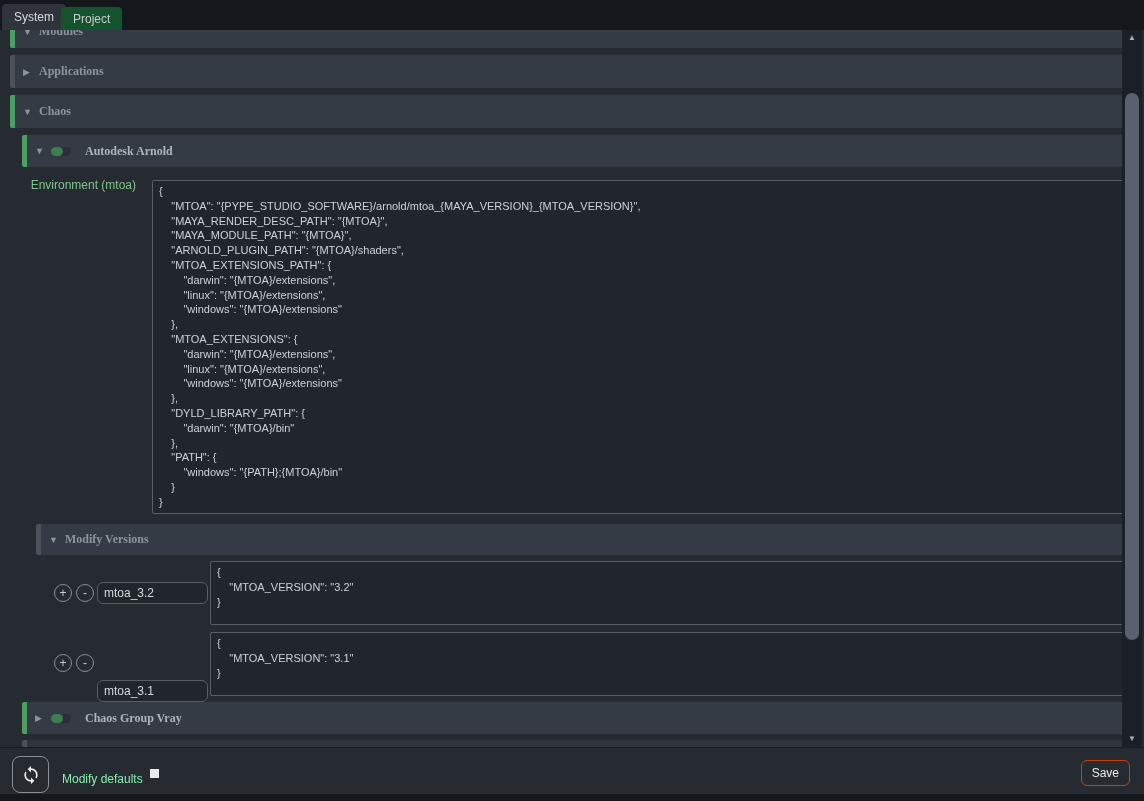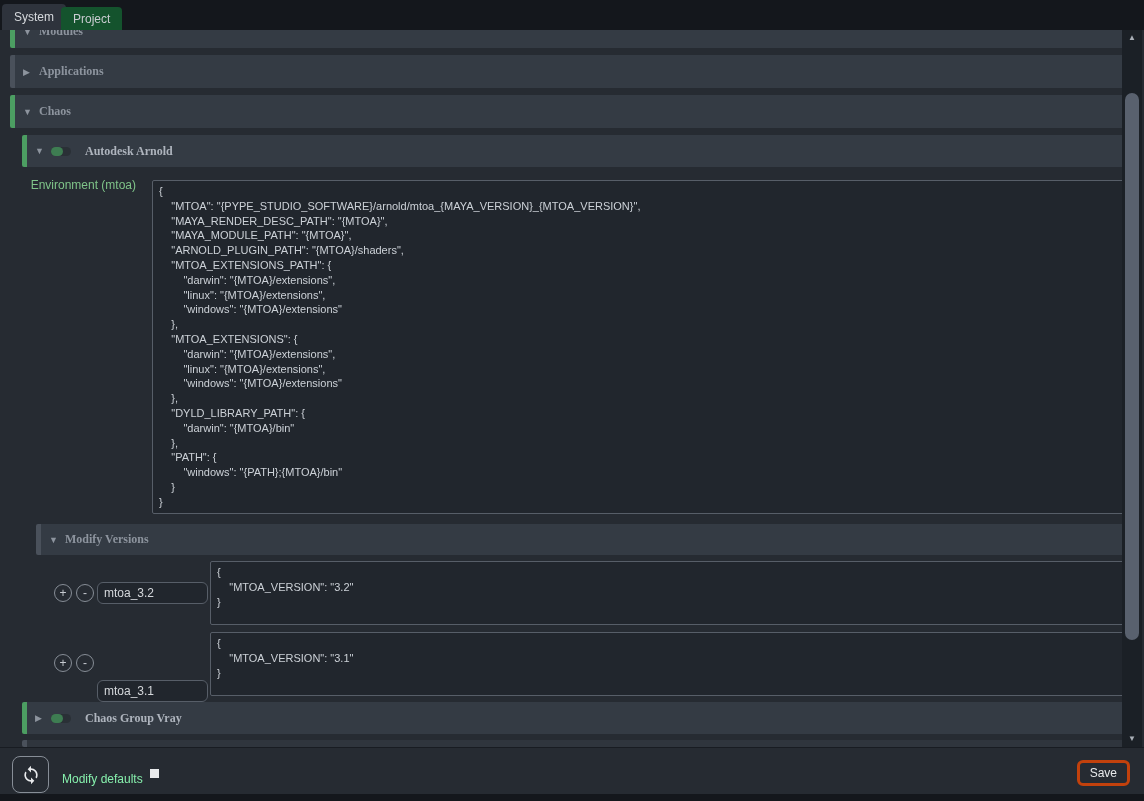--- a/index.html
+++ b/index.html
@@ -48,21 +48,21 @@
   
   .footer{position:absolute;left:0;top:747px;width:1144px;height:46px;background:#262b32;
           border-top:1px solid #181c22;z-index:25;}
   .bottomstrip{position:absolute;left:0;top:794px;width:1144px;height:7px;background:#14171c;z-index:25;}
   .refreshbtn{position:absolute;left:12px;top:8px;width:37px;height:37px;border:1px solid #878e97;
               border-radius:8px;background:transparent;display:flex;align-items:center;justify-content:center;
               box-sizing:border-box;padding:0;}
   .modlbl{position:absolute;left:62px;top:24px;color:#86efac;font-size:12px;}
   .modcheck{position:absolute;left:150px;top:21px;width:9px;height:9px;background:#e8eaec;
             font-size:0;border:none;padding:0;}
-  .savebtn{position:absolute;right:14px;top:12px;height:26px;padding:0 10px;border:3px solid #c2410c;
+  .savebtn{position:absolute;right:14px;top:12px;height:26px;padding:0 10px;border:1px solid #c2410c;
            border-radius:6px;color:#e8eaec;font-size:12px;background:transparent;
            display:flex;align-items:center;box-sizing:border-box;}
 </style>
 </head>
 <body>
 
 <div class="bar green-edge" style="left:10px;top:15px;width:1103px;height:33px;z-index:1;">
   <span class="arrow">▼</span>
   <span class="lbl">Modules</span>
 </div>

